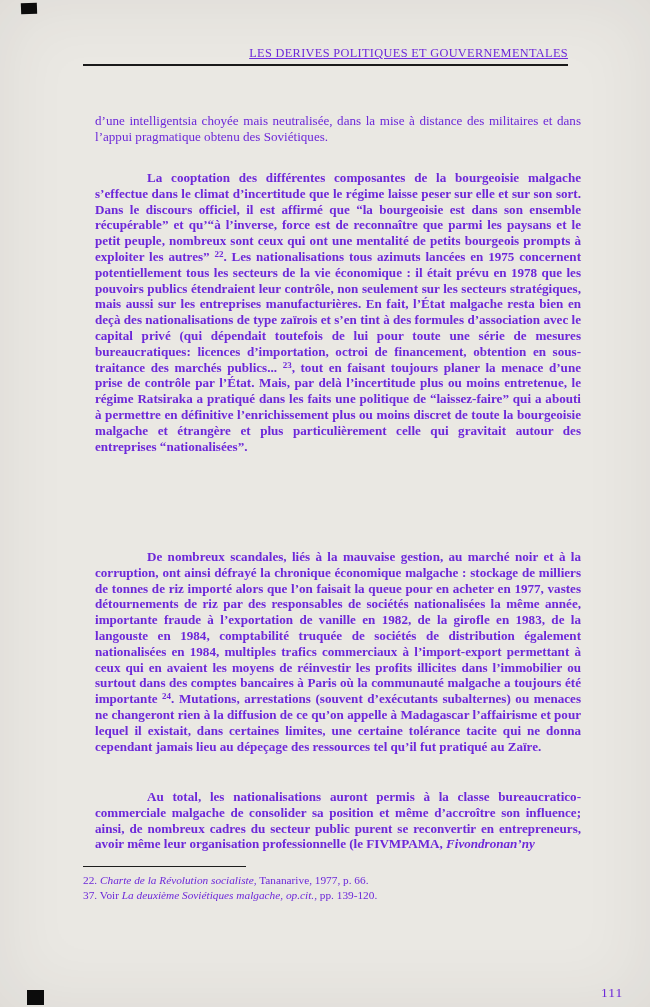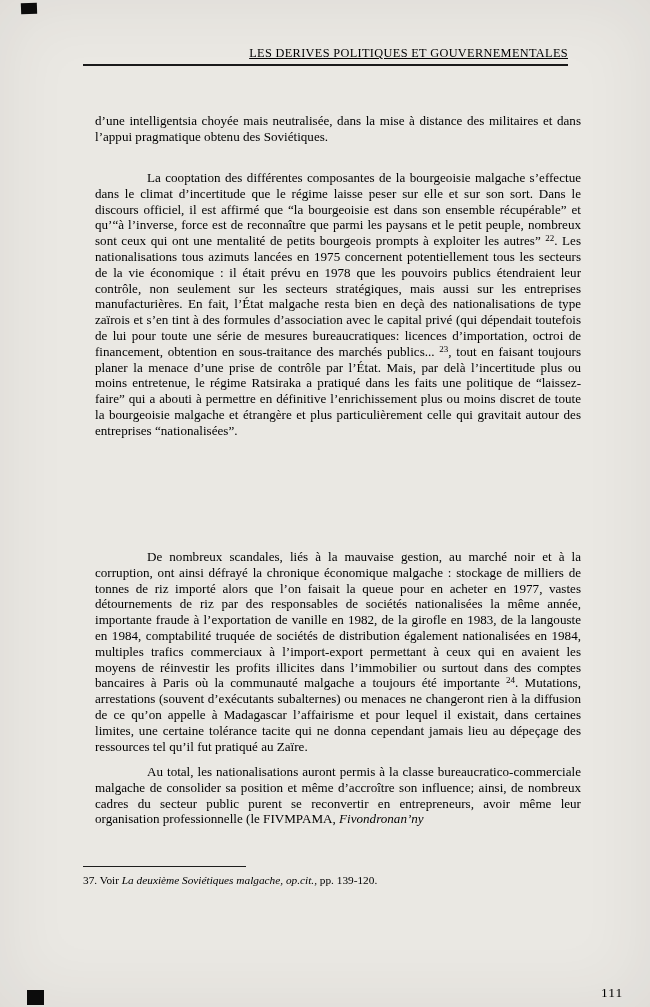--- a/index.html
+++ b/index.html
@@ -5,21 +5,21 @@
   html, body { margin: 0; padding: 0; }
   body {
     width: 650px; height: 1007px;
     background: #d8d6d2;
     font-family: "Liberation Serif", serif;
   }
   .page {
     position: relative;
     width: 650px; height: 1007px;
     background: #eae8e3;
-    color: #000000;
+    color: #6d28d9;
     overflow: hidden;
     box-shadow: inset 0 0 70px rgba(60,55,45,0.08);
   }
   .scan-mark { position: absolute; background: #0c0c0c; }
   .scan-mark.top-left { left: 21px; top: 3px; width: 16px; height: 11px; transform: rotate(-2deg); }
   .scan-mark.bottom-left { left: 27px; top: 990px; width: 17px; height: 15px; }
 
   .running-head {
     position: absolute;
     left: 83px; top: 46px; width: 485px;
@@ -33,25 +33,25 @@
 
   .body-text { position: absolute; left: 0; top: 0; width: 650px; }
   .para {
     position: absolute;
     left: 83px; width: 486px;
     margin: 12px;
     font-size: 13.1px;
     line-height: 15.8px;
     text-align: justify;
   }
-  .para.indent { text-indent: 52px; }
+  .para.indent { text-indent: 52px; font-weight: bold; }
   .para.p1 { top: 101px; }
   .para.p2 { top: 158px; }
   .para.p3 { top: 537px; }
-  .para.p4 { top: 752px; }
+  .para.p4 { top: 777px; }
 
   .italic { font-style: italic; }
   sup.sup { font-size: 9px; line-height: 0; vertical-align: 4.5px; }
 
   .footnote-rule {
     position: absolute;
     left: 83px; top: 866px; width: 163px;
     border-top: 1.4px solid #1d1d1d;
   }
   .footnotes {
@@ -86,18 +86,19 @@
   <div class="body-text">
       <p class="para p1"><span>d’une intelligentsia choyée mais neutralisée, dans la mise à distance des militaires et dans l’appui pragmatique obtenu des Soviétiques.</span></p>
       <p class="para p2 indent"><span>La cooptation des différentes composantes de la bourgeoisie malgache s’effectue dans le climat d’incertitude que le régime laisse peser sur elle et sur son sort. Dans le discours officiel, il est affirmé que “la bourgeoisie est dans son ensemble récupérable” et qu’“à l’inverse, force est de reconnaître que parmi les paysans et le petit peuple, nombreux sont ceux qui ont une mentalité de petits bourgeois prompts à exploiter les autres” </span><sup class="sup">22</sup><span>. Les nationalisations tous azimuts lancées en 1975 concernent potentiellement tous les secteurs de la vie économique : il était prévu en 1978 que les pouvoirs publics étendraient leur contrôle, non seulement sur les secteurs stratégiques, mais aussi sur les entreprises manufacturières. En fait, l’État malgache resta bien en deçà des nationalisations de type zaïrois et s’en tint à des formules d’association avec le capital privé (qui dépendait toutefois de lui pour toute une série de mesures bureaucratiques: licences d’importation, octroi de financement, obtention en sous-traitance des marchés publics... </span><sup class="sup">23</sup><span>, tout en faisant toujours planer la menace d’une prise de contrôle par l’État. Mais, par delà l’incertitude plus ou moins entretenue, le régime Ratsiraka a pratiqué dans les faits une politique de “laissez-faire” qui a abouti à permettre en définitive l’enrichissement plus ou moins discret de toute la bourgeoisie malgache et étrangère et plus particulièrement celle qui gravitait autour des entreprises “nationalisées”.</span></p>
       <p class="para p3 indent"><span>De nombreux scandales, liés à la mauvaise gestion, au marché noir et à la corruption, ont ainsi défrayé la chronique économique malgache : stockage de milliers de tonnes de riz importé alors que l’on faisait la queue pour en acheter en 1977, vastes détournements de riz par des responsables de sociétés nationalisées la même année, importante fraude à l’exportation de vanille en 1982, de la girofle en 1983, de la langouste en 1984, comptabilité truquée de sociétés de distribution également nationalisées en 1984, multiples trafics commerciaux à l’import-export permettant à ceux qui en avaient les moyens de réinvestir les profits illicites dans l’immobilier ou surtout dans des comptes bancaires à Paris où la communauté malgache a toujours été importante </span><sup class="sup">24</sup><span>. Mutations, arrestations (souvent d’exécutants subalternes) ou menaces ne changeront rien à la diffusion de ce qu’on appelle à Madagascar l’affairisme et pour lequel il existait, dans certaines limites, une certaine tolérance tacite qui ne donna cependant jamais lieu au dépeçage des ressources tel qu’il fut pratiqué au Zaïre.</span></p>
       <p class="para p4 indent"><span>Au total, les nationalisations auront permis à la classe bureaucratico-commerciale malgache de consolider sa position et même d’accroître son influence; ainsi, de nombreux cadres du secteur public purent se reconvertir en entrepreneurs, avoir même leur organisation professionnelle (le FIVMPAMA, </span><span class="italic">Fivondronan’ny</span></p>
     </div>
 
   <div class="footnote-rule"></div>
 
   <div class="footnotes">
+      <p class="footnote"><span>22. </span><span class="italic">Charte de la Révolution socialiste</span><span>, Tananarive, 1977, p. 66.</span></p>
       <p class="footnote"><span>37. Voir </span><span class="italic">La deuxième Soviétiques malgache, op.cit.</span><span>, pp. 139-120.</span></p>
     </div>
 
   <div class="page-number">111</div>
 
 </div>
 
 </body></html>

